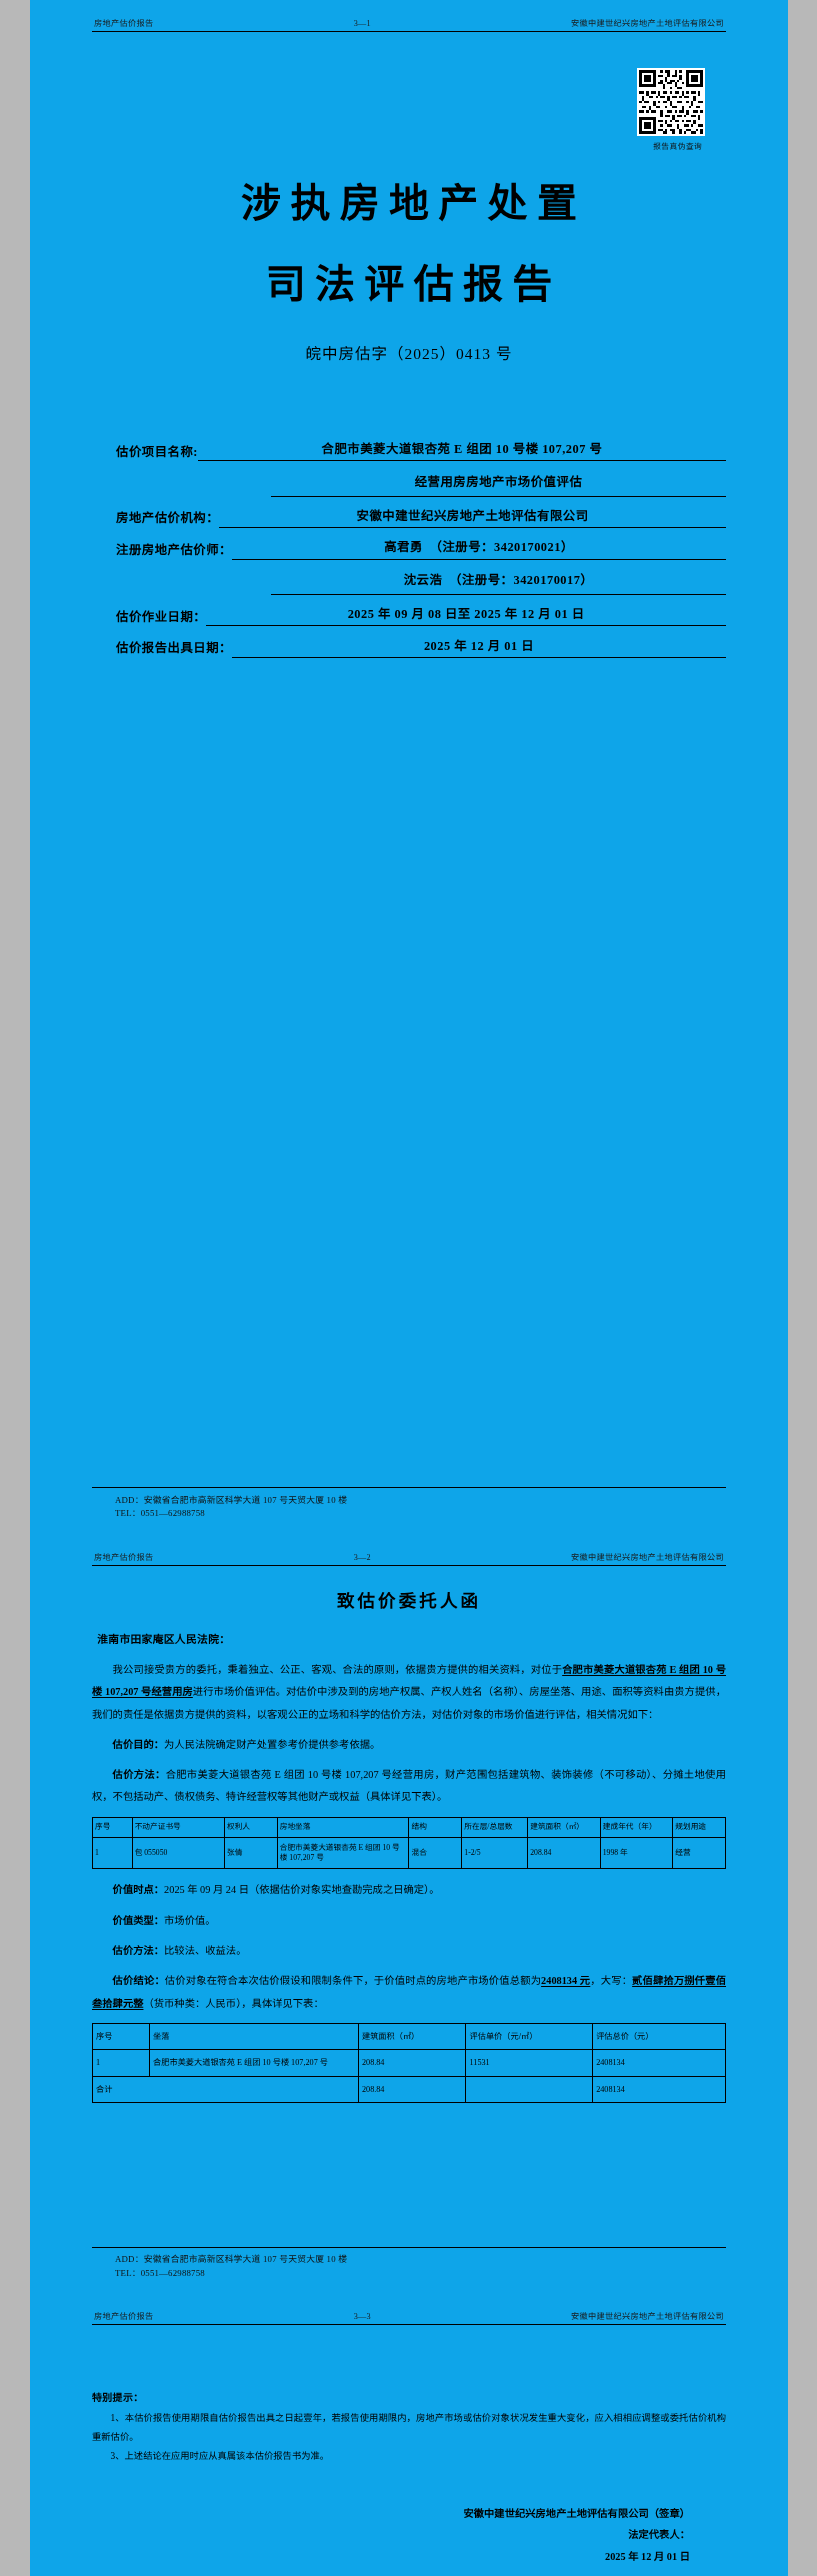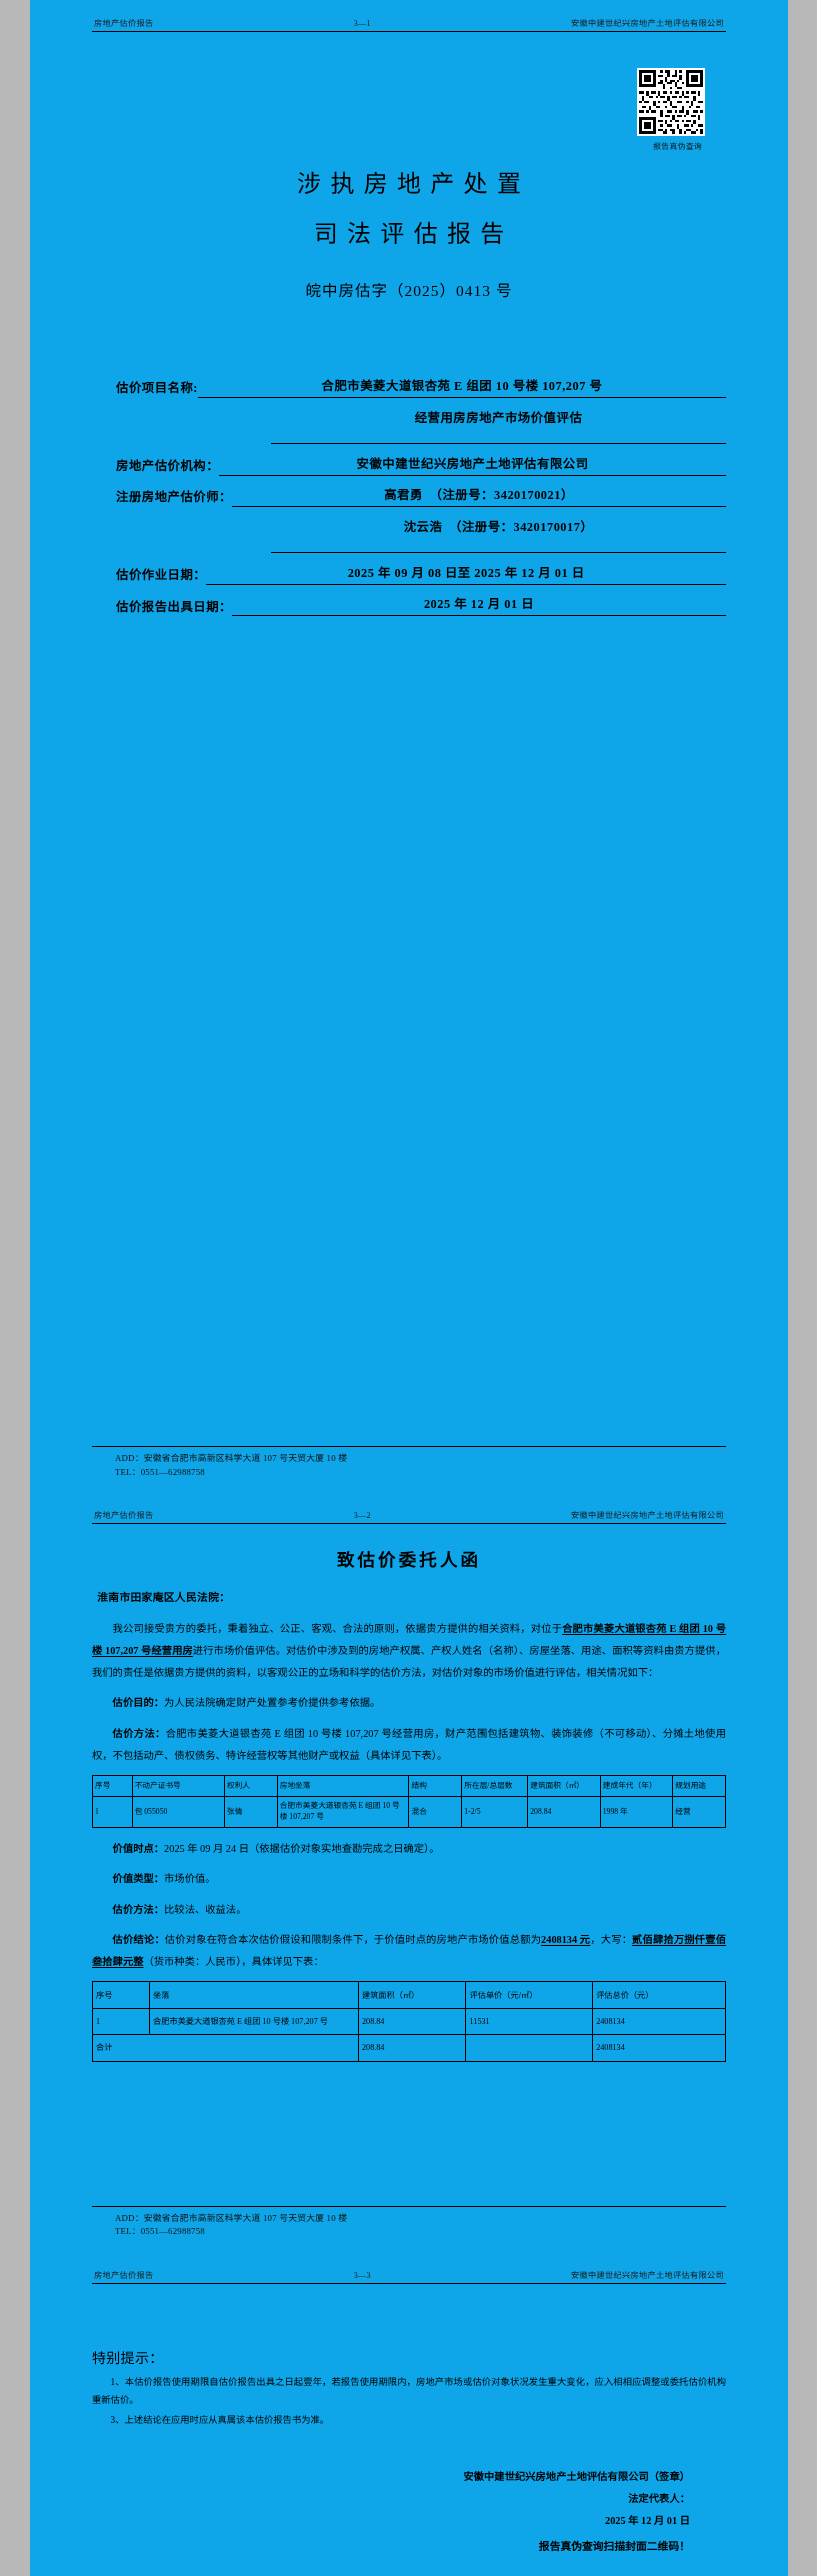--- a/index.html
+++ b/index.html
@@ -61,26 +61,26 @@
   .qr-caption {
     font-size: 7.7px;
     margin-top: 4.1px;
     margin-right: 3.1px;
     color: #111;
     letter-spacing: 0.5px;
   }
 
   .cover-title {
     text-align: center;
-    font-size: 24px;
-    font-weight: normal;
+    font-size: 40px;
+    font-weight: bold;
     letter-spacing: 9.3px;
     line-height: 1.42;
     color: #000;
-    margin-top: 16px;
+    margin-top: 25px;
     font-family: "Liberation Serif", "DejaVu Serif", serif;
     text-indent: 9.3px;
   }
   .cover-number {
     text-align: center;
     font-size: 15.5px;
     font-weight: normal;
     letter-spacing: 1px;
     margin-top: 27px;
     color: #000;
@@ -117,21 +117,21 @@
   .info-sub {
     display: flex;
     margin-bottom: 10.3px;
   }
   .info-sub .spacer { flex: 0 0 155px; }
   .info-sub .sub-val {
     flex: 1 1 auto;
     border-bottom: 1px solid #000;
     text-align: center;
     font-weight: bold;
-    padding-bottom: 17px;
+    padding-bottom: 6px;
     letter-spacing: 0.5px;
   }
 
   
   .foot-block {
     margin-top: 15.5px;
     padding: 0 0 13.4px 0;
   }
   .foot-rule {
     border-top: 1.5px solid #000;
@@ -187,22 +187,22 @@
     padding: 4.6px 2.1px;
     line-height: 1.35;
     font-weight: normal;
   }
   table.grid th { font-weight: normal; }
   table.grid.val-tbl { font-size: 8.2px; }
   table.grid.val-tbl th, table.grid.val-tbl td { padding: 7.2px 3.1px; }
 
   
   .note-title {
-    font-size: 14px;
-    font-weight: normal;
+    font-size: 10px;
+    font-weight: bold;
     margin: 17.5px 0 5.2px 0;
     letter-spacing: 0.3px;
   }
   ol.notes {
     margin: 0;
     padding-left: 0;
     list-style: none;
     counter-reset: n;
   }
   ol.notes li {

